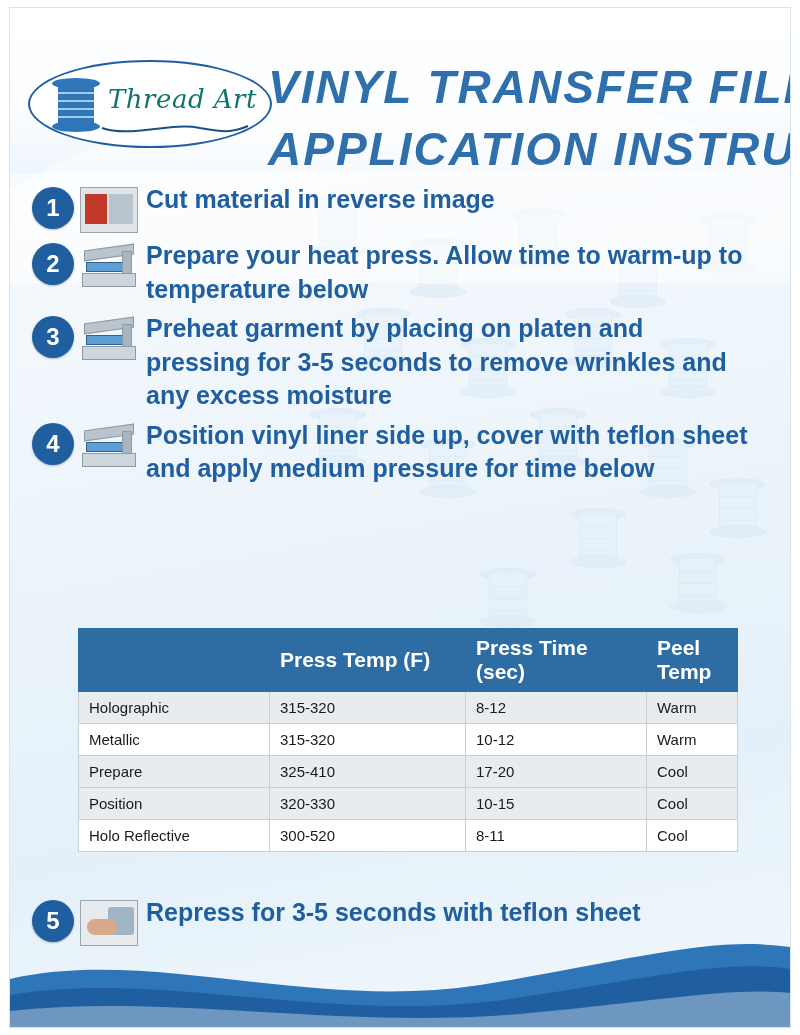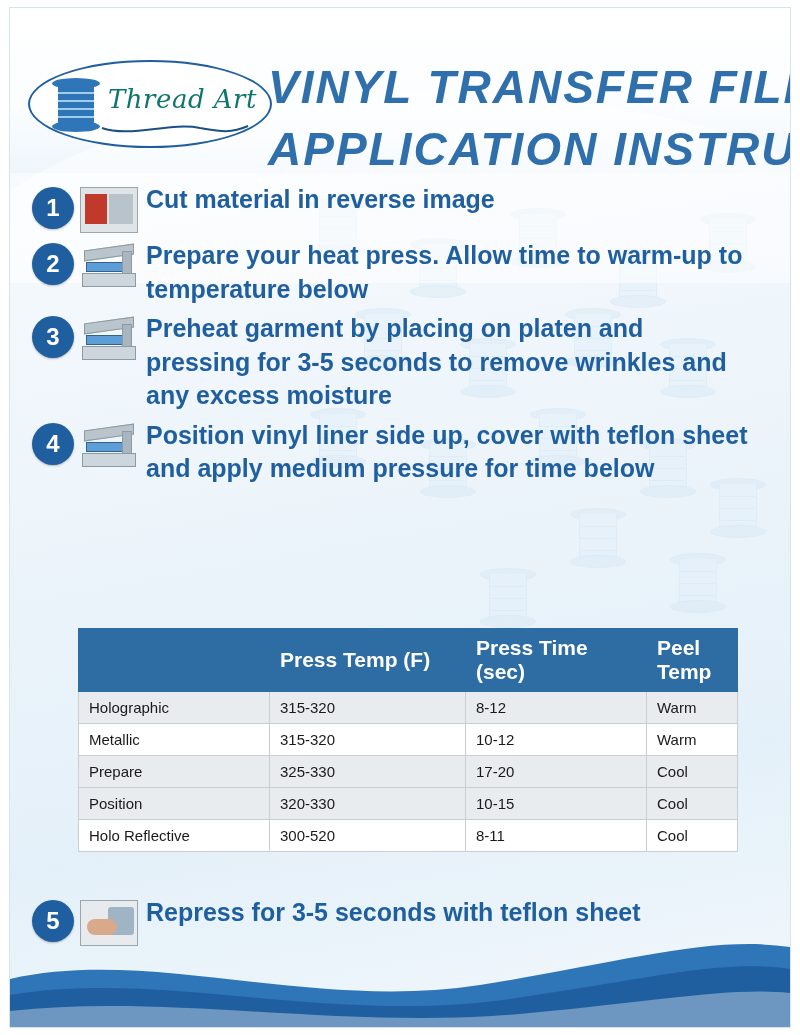--- a/index.html
+++ b/index.html
@@ -578,21 +578,21 @@
             <td>Warm</td>
           </tr>
           <tr>
             <td>Metallic</td>
             <td>315-320</td>
             <td>10-12</td>
             <td>Warm</td>
           </tr>
           <tr class="alt">
             <td>Prepare</td>
-            <td>325-330</td>
+            <td>325-410</td>
             <td>17-20</td>
             <td>Cool</td>
           </tr>
           <tr class="alt">
             <td>Position</td>
             <td>320-330</td>
             <td>10-15</td>
             <td>Cool</td>
           </tr>
           <tr>

